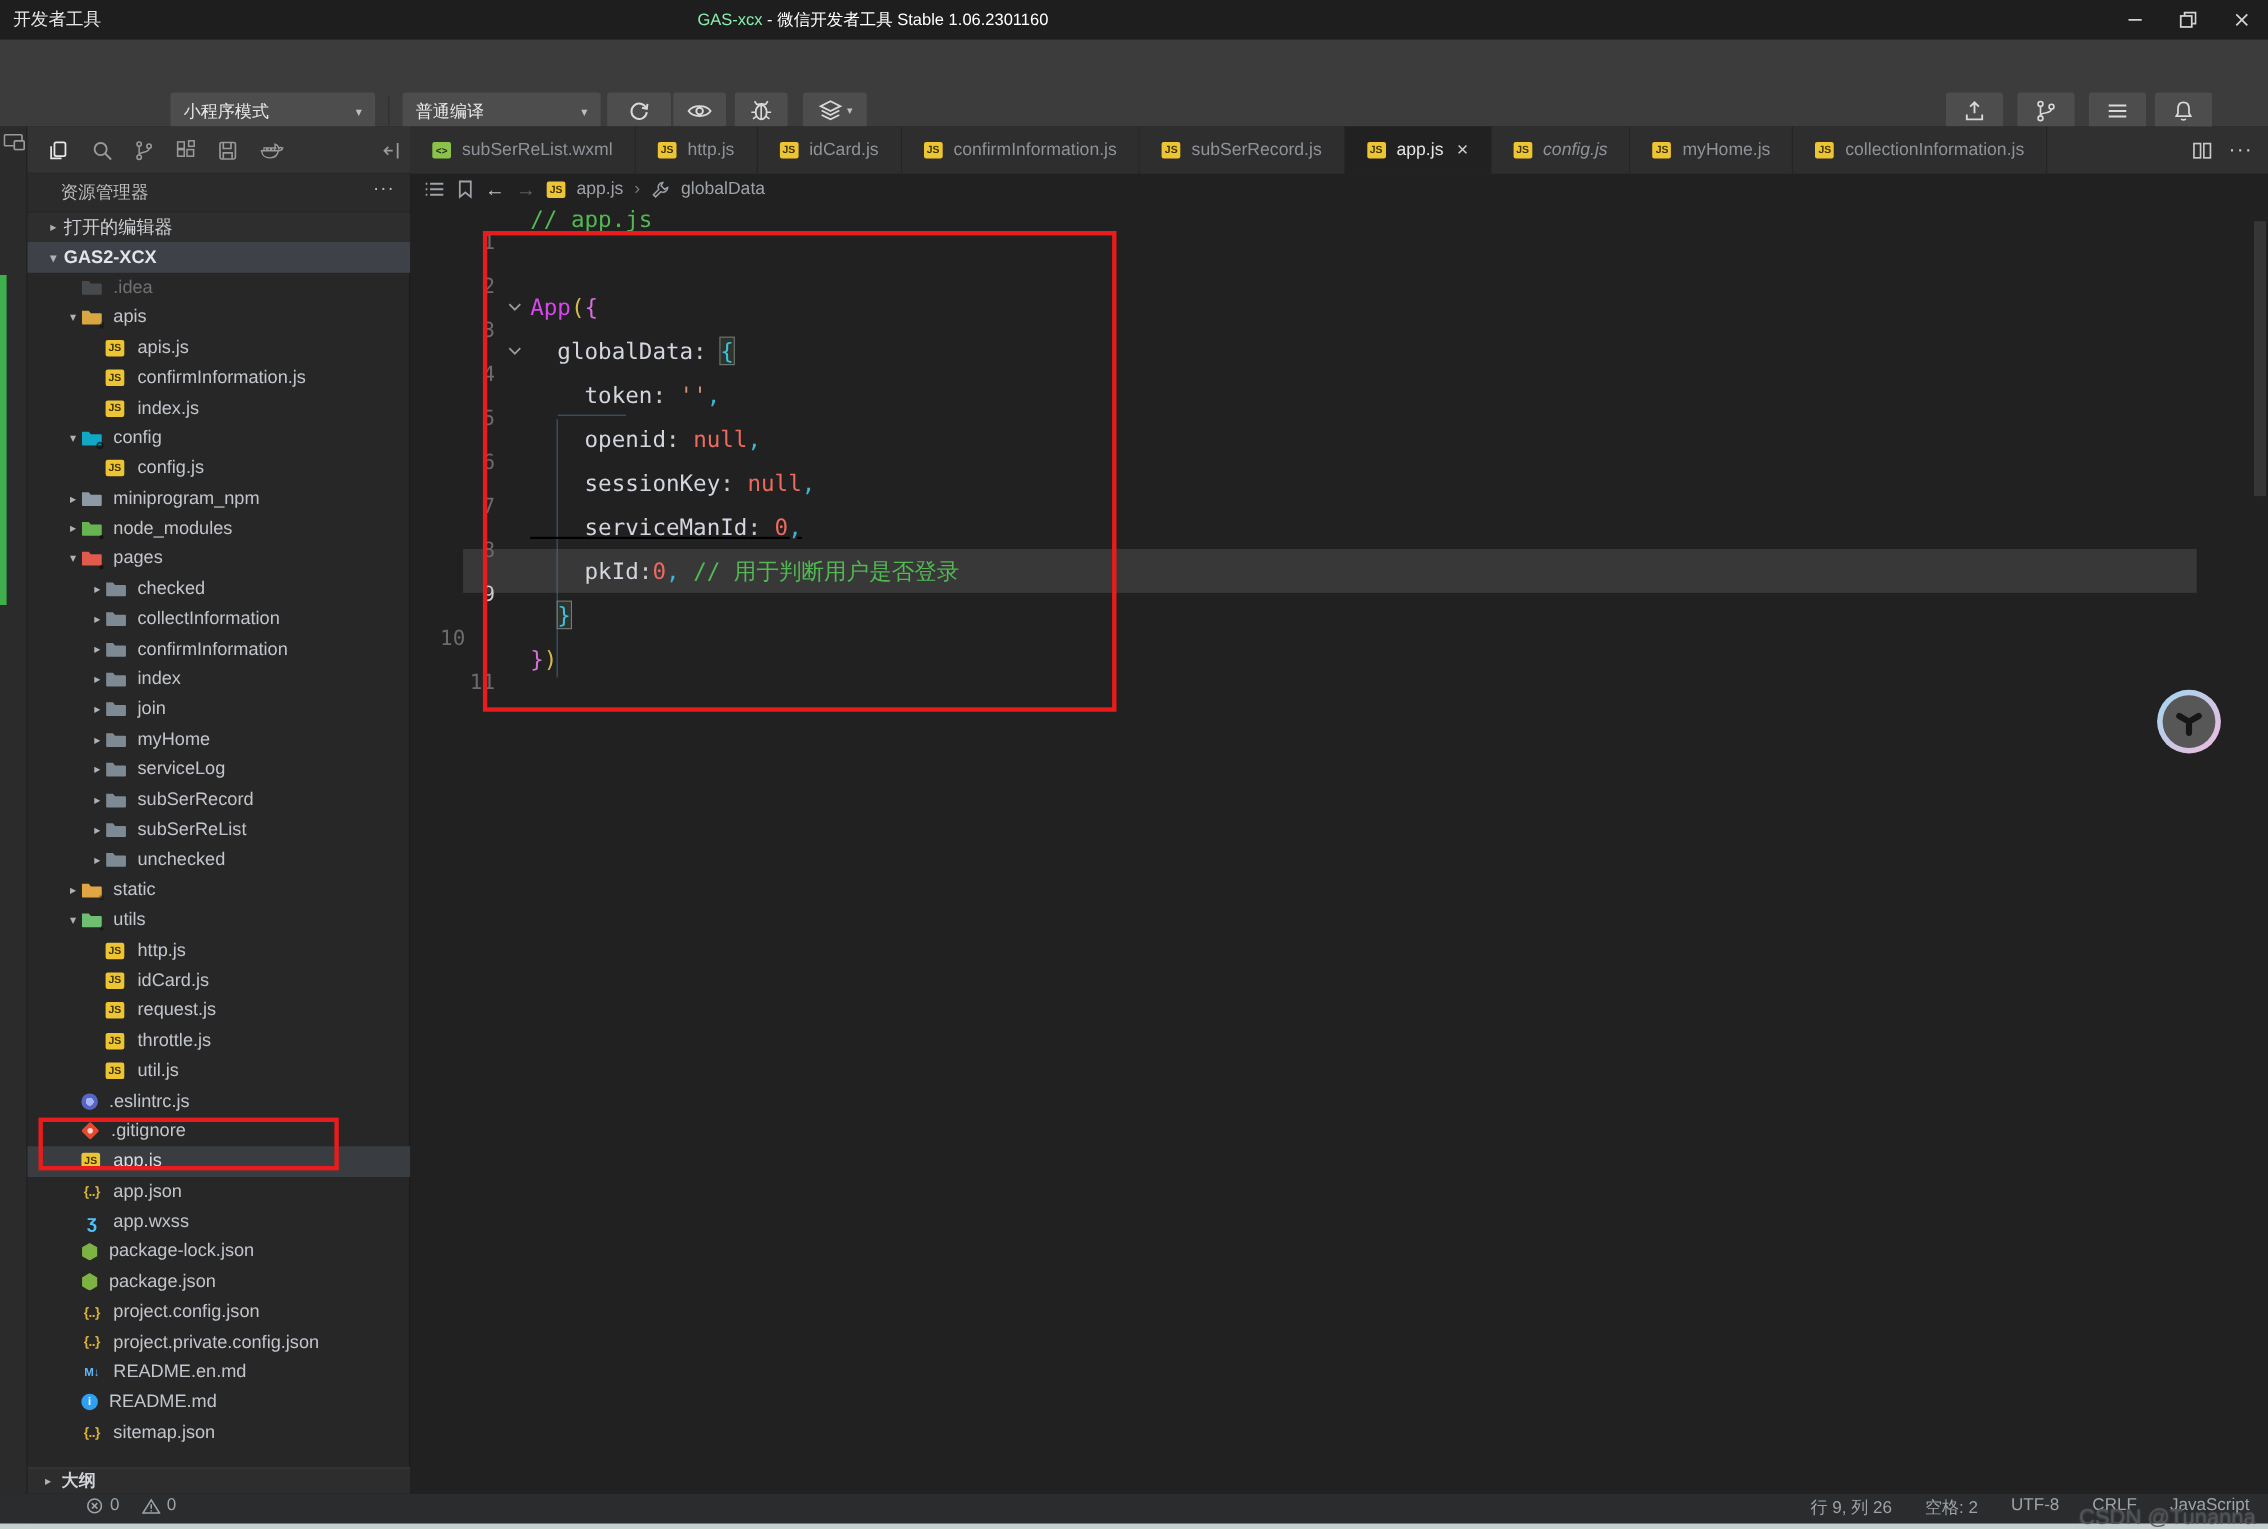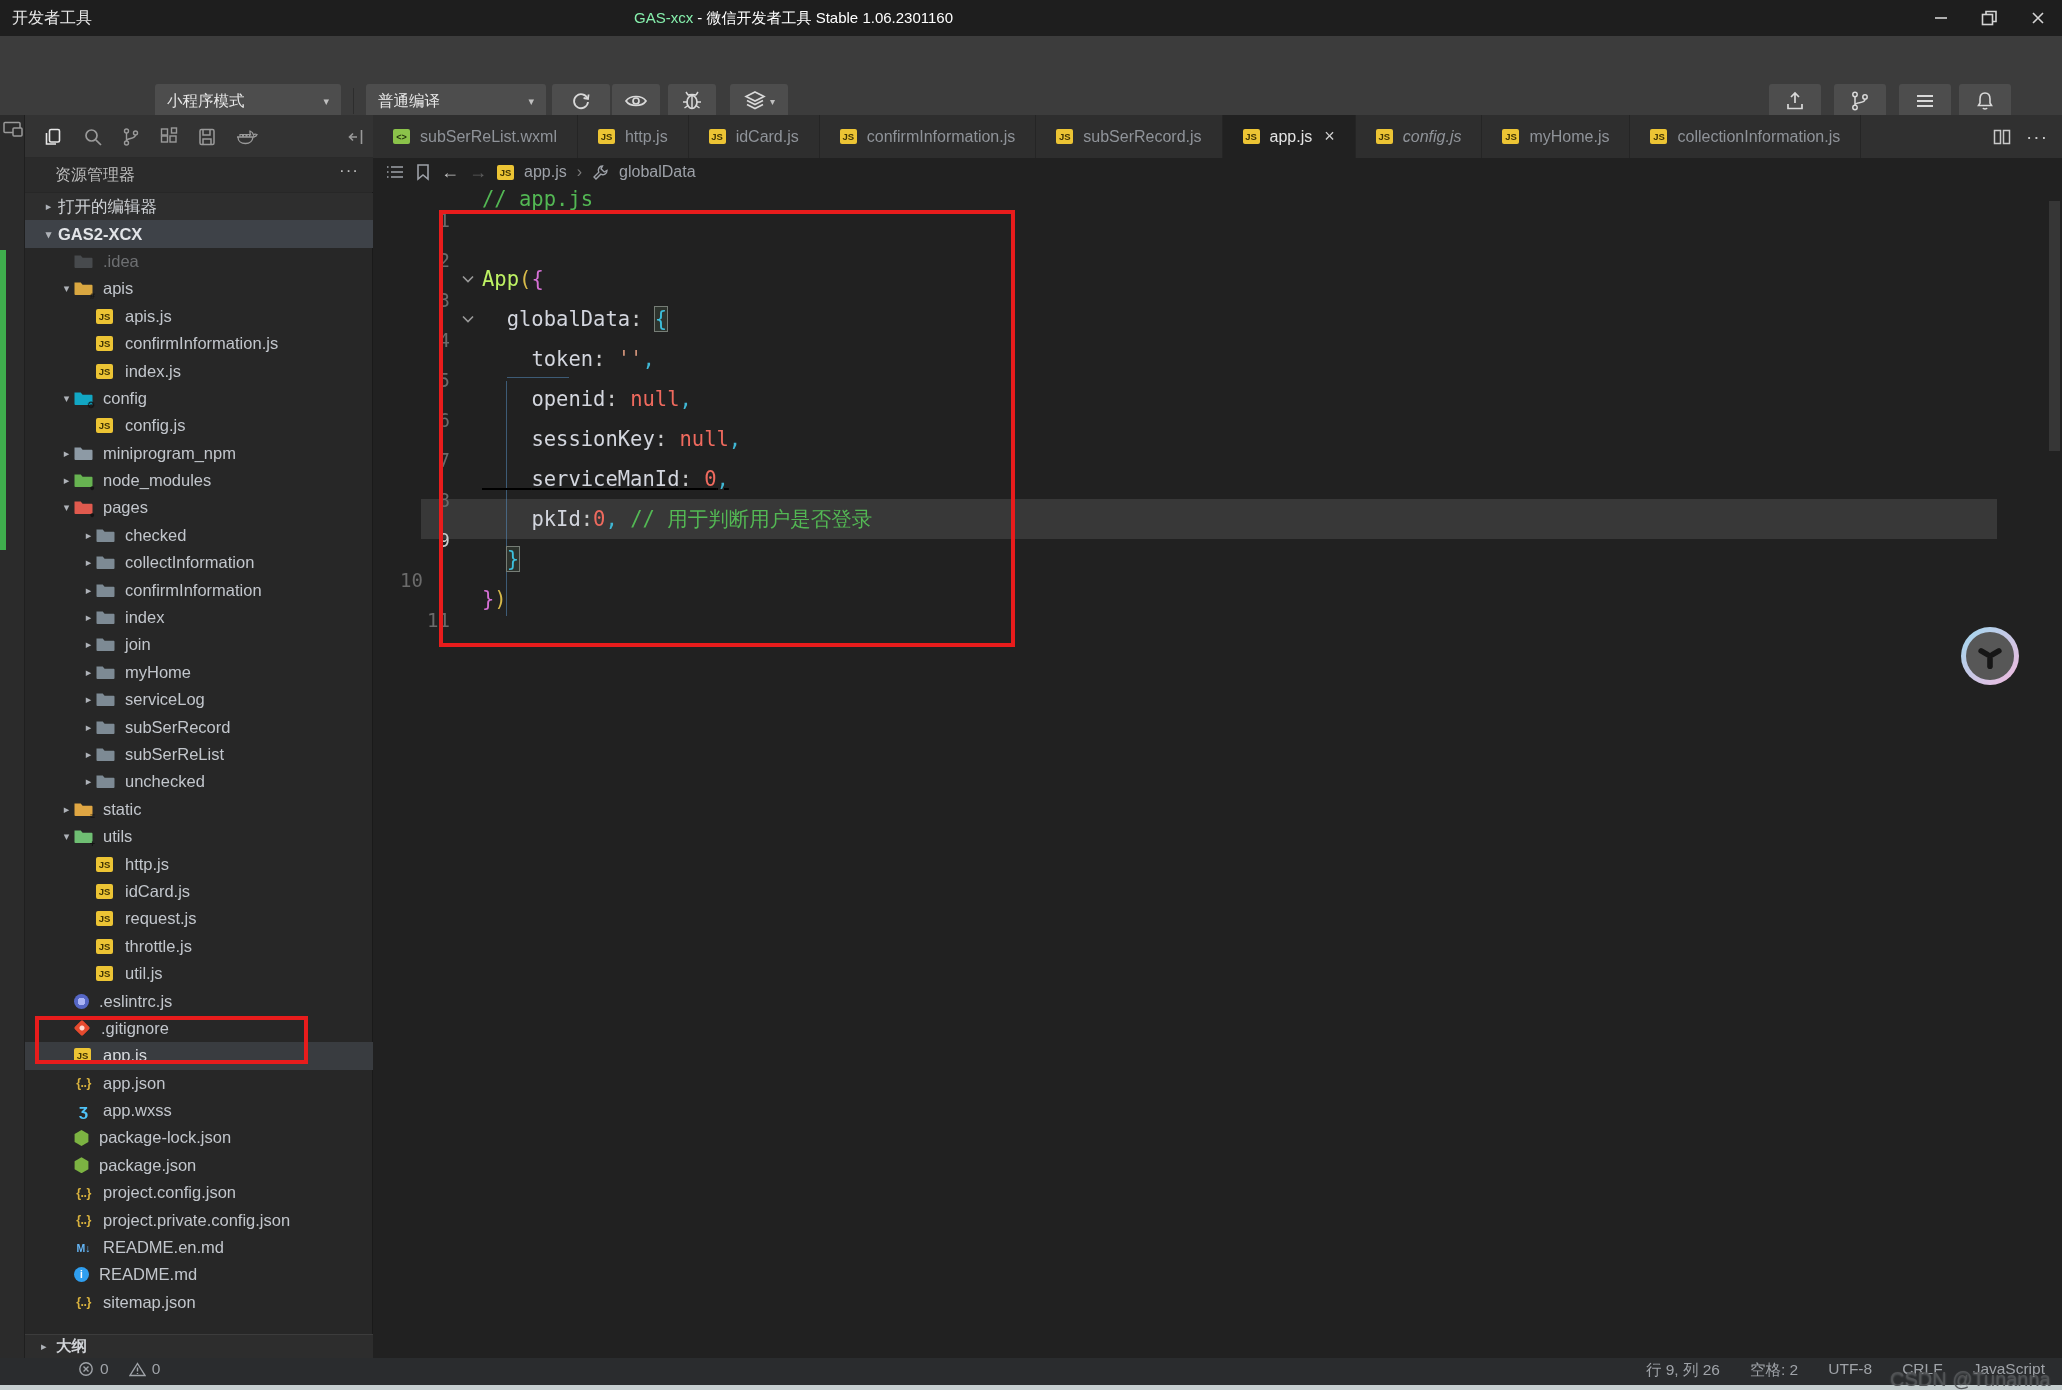--- a/index.html
+++ b/index.html
@@ -90,21 +90,21 @@
   #breadcrumb .nav.dis { color:#5f5f5f; }
   #curline { position:absolute; left:48px; top:341px; width:1576px; height:40px; background:#383838; }
   #gutter { position:absolute; left:0; top:21px; width:77px; }
   .lnum { position:absolute; right:0; width:77px; text-align:right; font-family:"DejaVu Sans Mono", monospace;
           font-size:19px; color:#6b6b6b; line-height:40px; height:40px; }
   .lnum.cur { color:#cccccc; }
   .fold { position:absolute; left:86px; width:18px; height:40px; display:flex; align-items:center; justify-content:center; }
   #code-lines { position:absolute; left:109px; top:21px; }
   .cline { position:absolute; left:0; white-space:pre; font-family:"DejaVu Sans Mono", monospace;
            font-size:20.5px; line-height:40px; height:40px; }
-  .tk.cm { color:#53b854; } .tk.fn { color:#bef264;text-align:right; } .tk.p1 { color:#d7ba4a; } .tk.p2 { color:#d670d6; }
+  .tk.cm { color:#53b854; } .tk.fn { color:#d946ef;text-align:right; } .tk.p1 { color:#d7ba4a; } .tk.p2 { color:#d670d6; }
   .tk.p3 { color:#3dc0dd; } .tk.pr { color:#d3d6de; } .tk.pu { color:#c8c8c8; } .tk.st { color:#ce9178; }
   .tk.kw { color:#ef6a5e; } .tk.cma { color:#3fb6d3; }
   .tk.bmatch { outline:1px solid #767d76; background:rgba(120,160,120,.14); }
   #indent-guide { position:absolute; left:133px; top:223px; width:1px; height:235px; background:rgba(86,140,190,.55); }
   #indent-hline { position:absolute; left:134px; top:219px; width:62px; height:1px; background:rgba(86,140,190,.55); }
   #scroll-thumb { position:absolute; right:2px; top:43px; width:11px; height:250px; background:rgba(150,150,150,.18); }
 
   
   .redbox { position:absolute; border:4px solid #e81c1c; pointer-events:none; z-index:50; }
   #redbox-code { left:439px; top:210px; width:576px; height:437px; }

